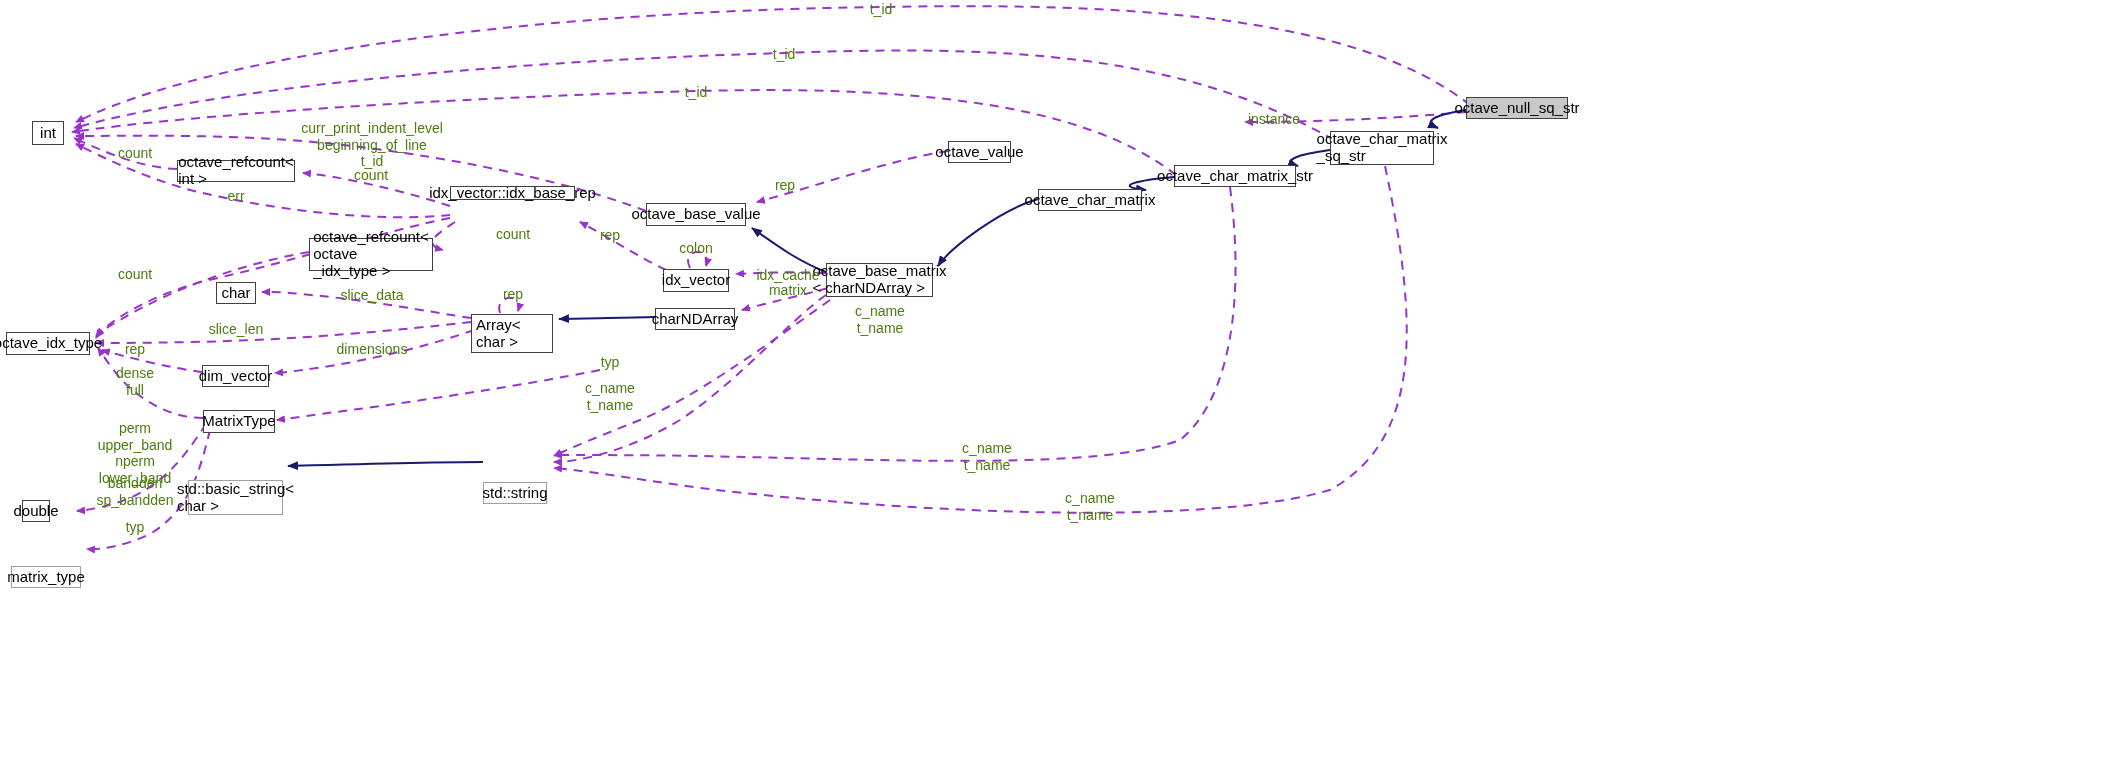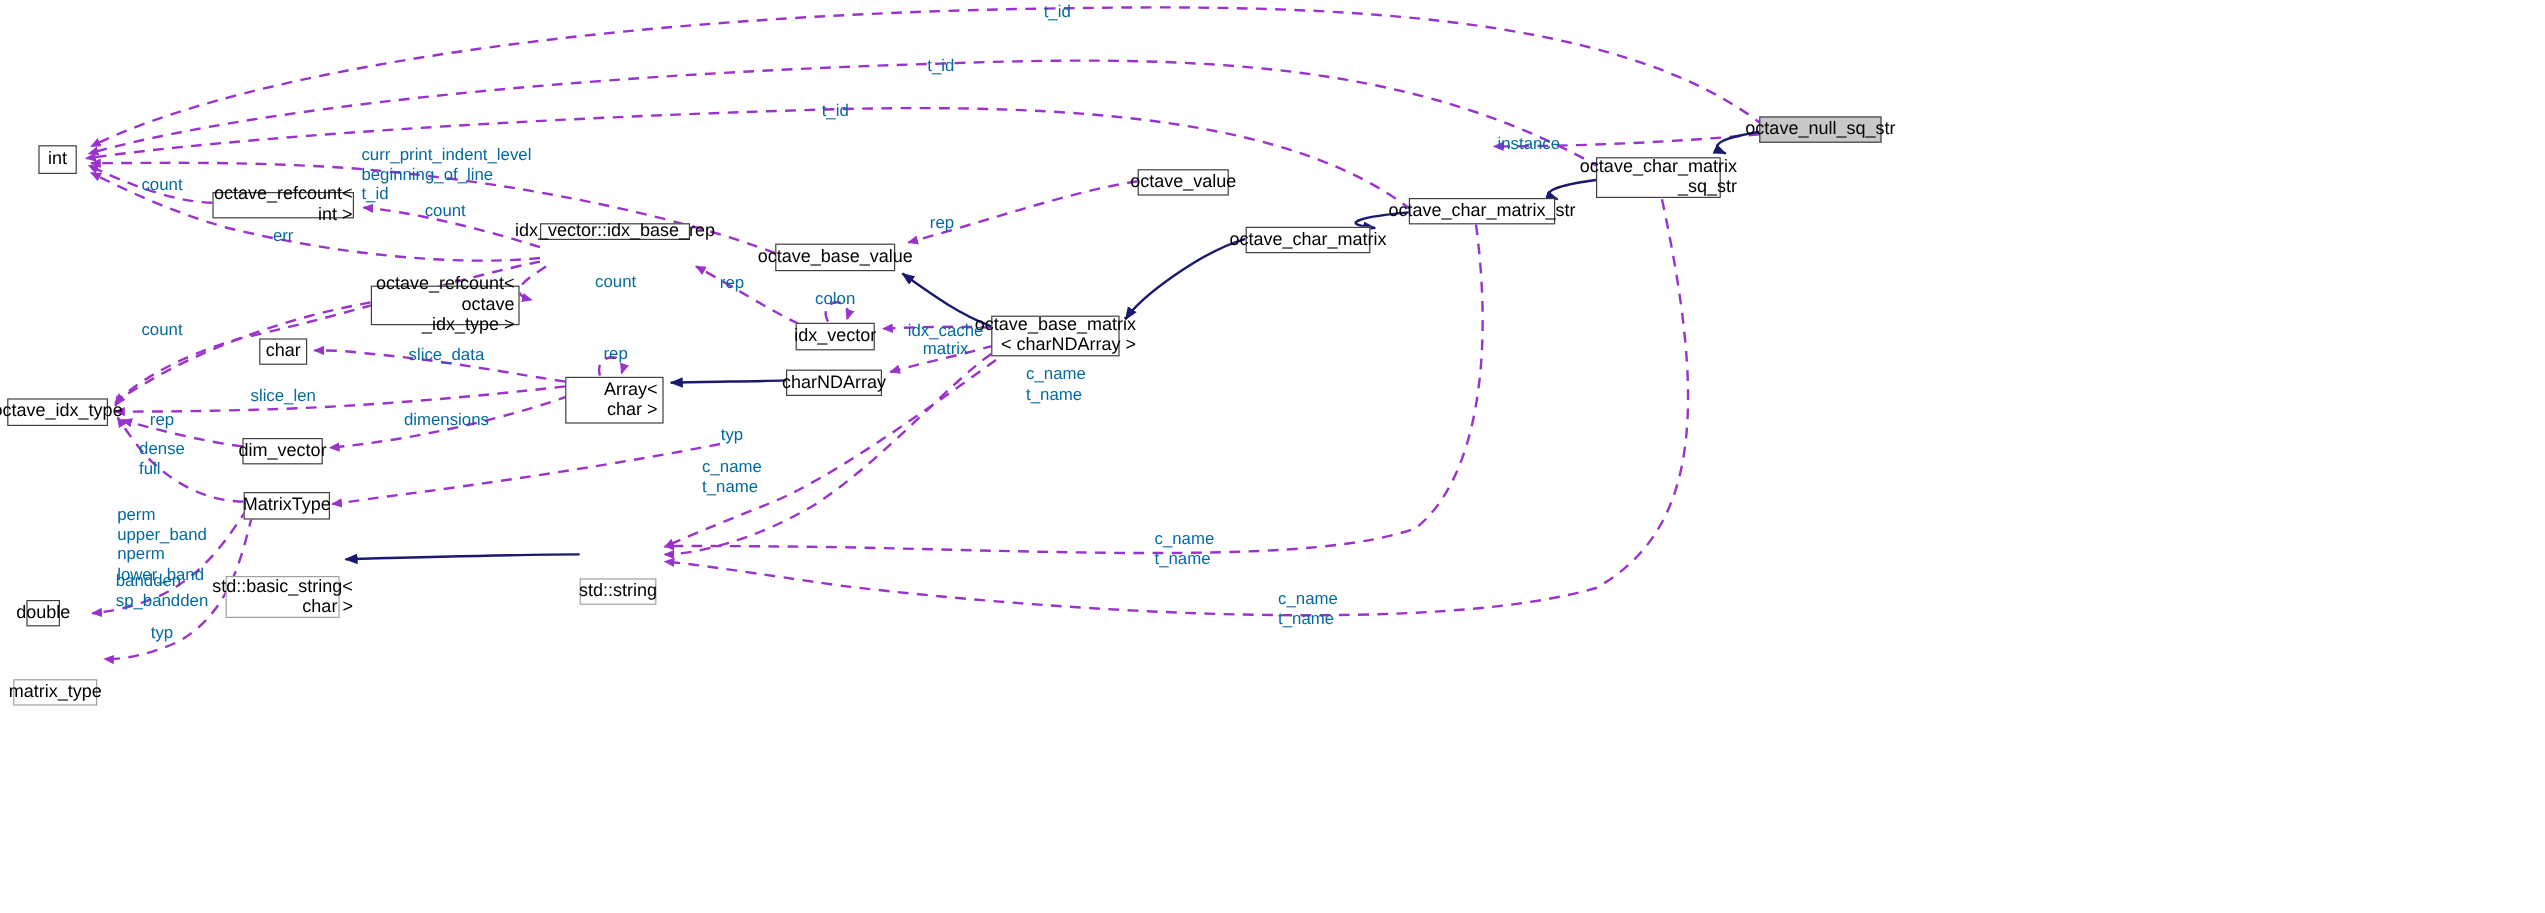--- a/index.html
+++ b/index.html
@@ -12,37 +12,38 @@
     font-family:"Liberation Sans","DejaVu Sans",sans-serif;
     overflow:hidden;
   }
   #edges{position:absolute;left:0;top:0;width:2121px;height:761px;}
   .node{
     position:absolute;
     box-sizing:border-box;
     display:flex;
     align-items:center;
     justify-content:center;
-    text-align:right;
+    text-align:left;
     font-size:15px;
     line-height:1.12;
     color:#000000;
     background:#ffffff;
     border:1px solid #404040;
     white-space:pre-line;
     padding:5px 4px;
     z-index:5;
   }
   .node.gray-border{border:1px solid #a0a0a0;margin-top:28px;}
   .node.highlight{background:#c8c8c8;border:1px solid #404040;}
   .edgelabel{
     position:absolute;
     font-size:14px;
     line-height:1.18;
-    color:#0369a1;
+    color:#4d7c0f;
+    text-align:center;
     white-space:pre-line;
     background:transparent;
     z-index:6;
     transform:translateX(-50%);
   }
 </style>
 </head>
 <body>
 
 <div id="canvas">
@@ -156,21 +157,21 @@
 
   <div class="node" style="left:655px;top:308px;width:80px;height:22px;">charNDArray</div>
 
   <div class="node" style="left:646px;top:203px;width:100px;height:23px;">octave_base_value</div>
 
   <div class="node gray-border" style="left:483px;top:454px;width:64px;height:22px;">std::string</div>
 
   <div class="node" style="left:826px;top:263px;width:107px;height:34px;">octave_base_matrix
 &lt; charNDArray &gt;</div>
 
-  <div class="node" style="left:948px;top:141px;width:76px;height:22px;">octave_value</div>
+  <div class="node" style="left:948px;top:141px;width:63px;height:22px;">octave_value</div>
 
   <div class="node" style="left:1038px;top:189px;width:104px;height:22px;">octave_char_matrix</div>
 
   <div class="node" style="left:1174px;top:165px;width:122px;height:22px;">octave_char_matrix_str</div>
 
   <div class="node" style="left:1330px;top:131px;width:104px;height:34px;">octave_char_matrix
 _sq_str</div>
 
   <div class="node highlight" style="left:1466px;top:97px;width:102px;height:22px;">octave_null_sq_str</div>
 

